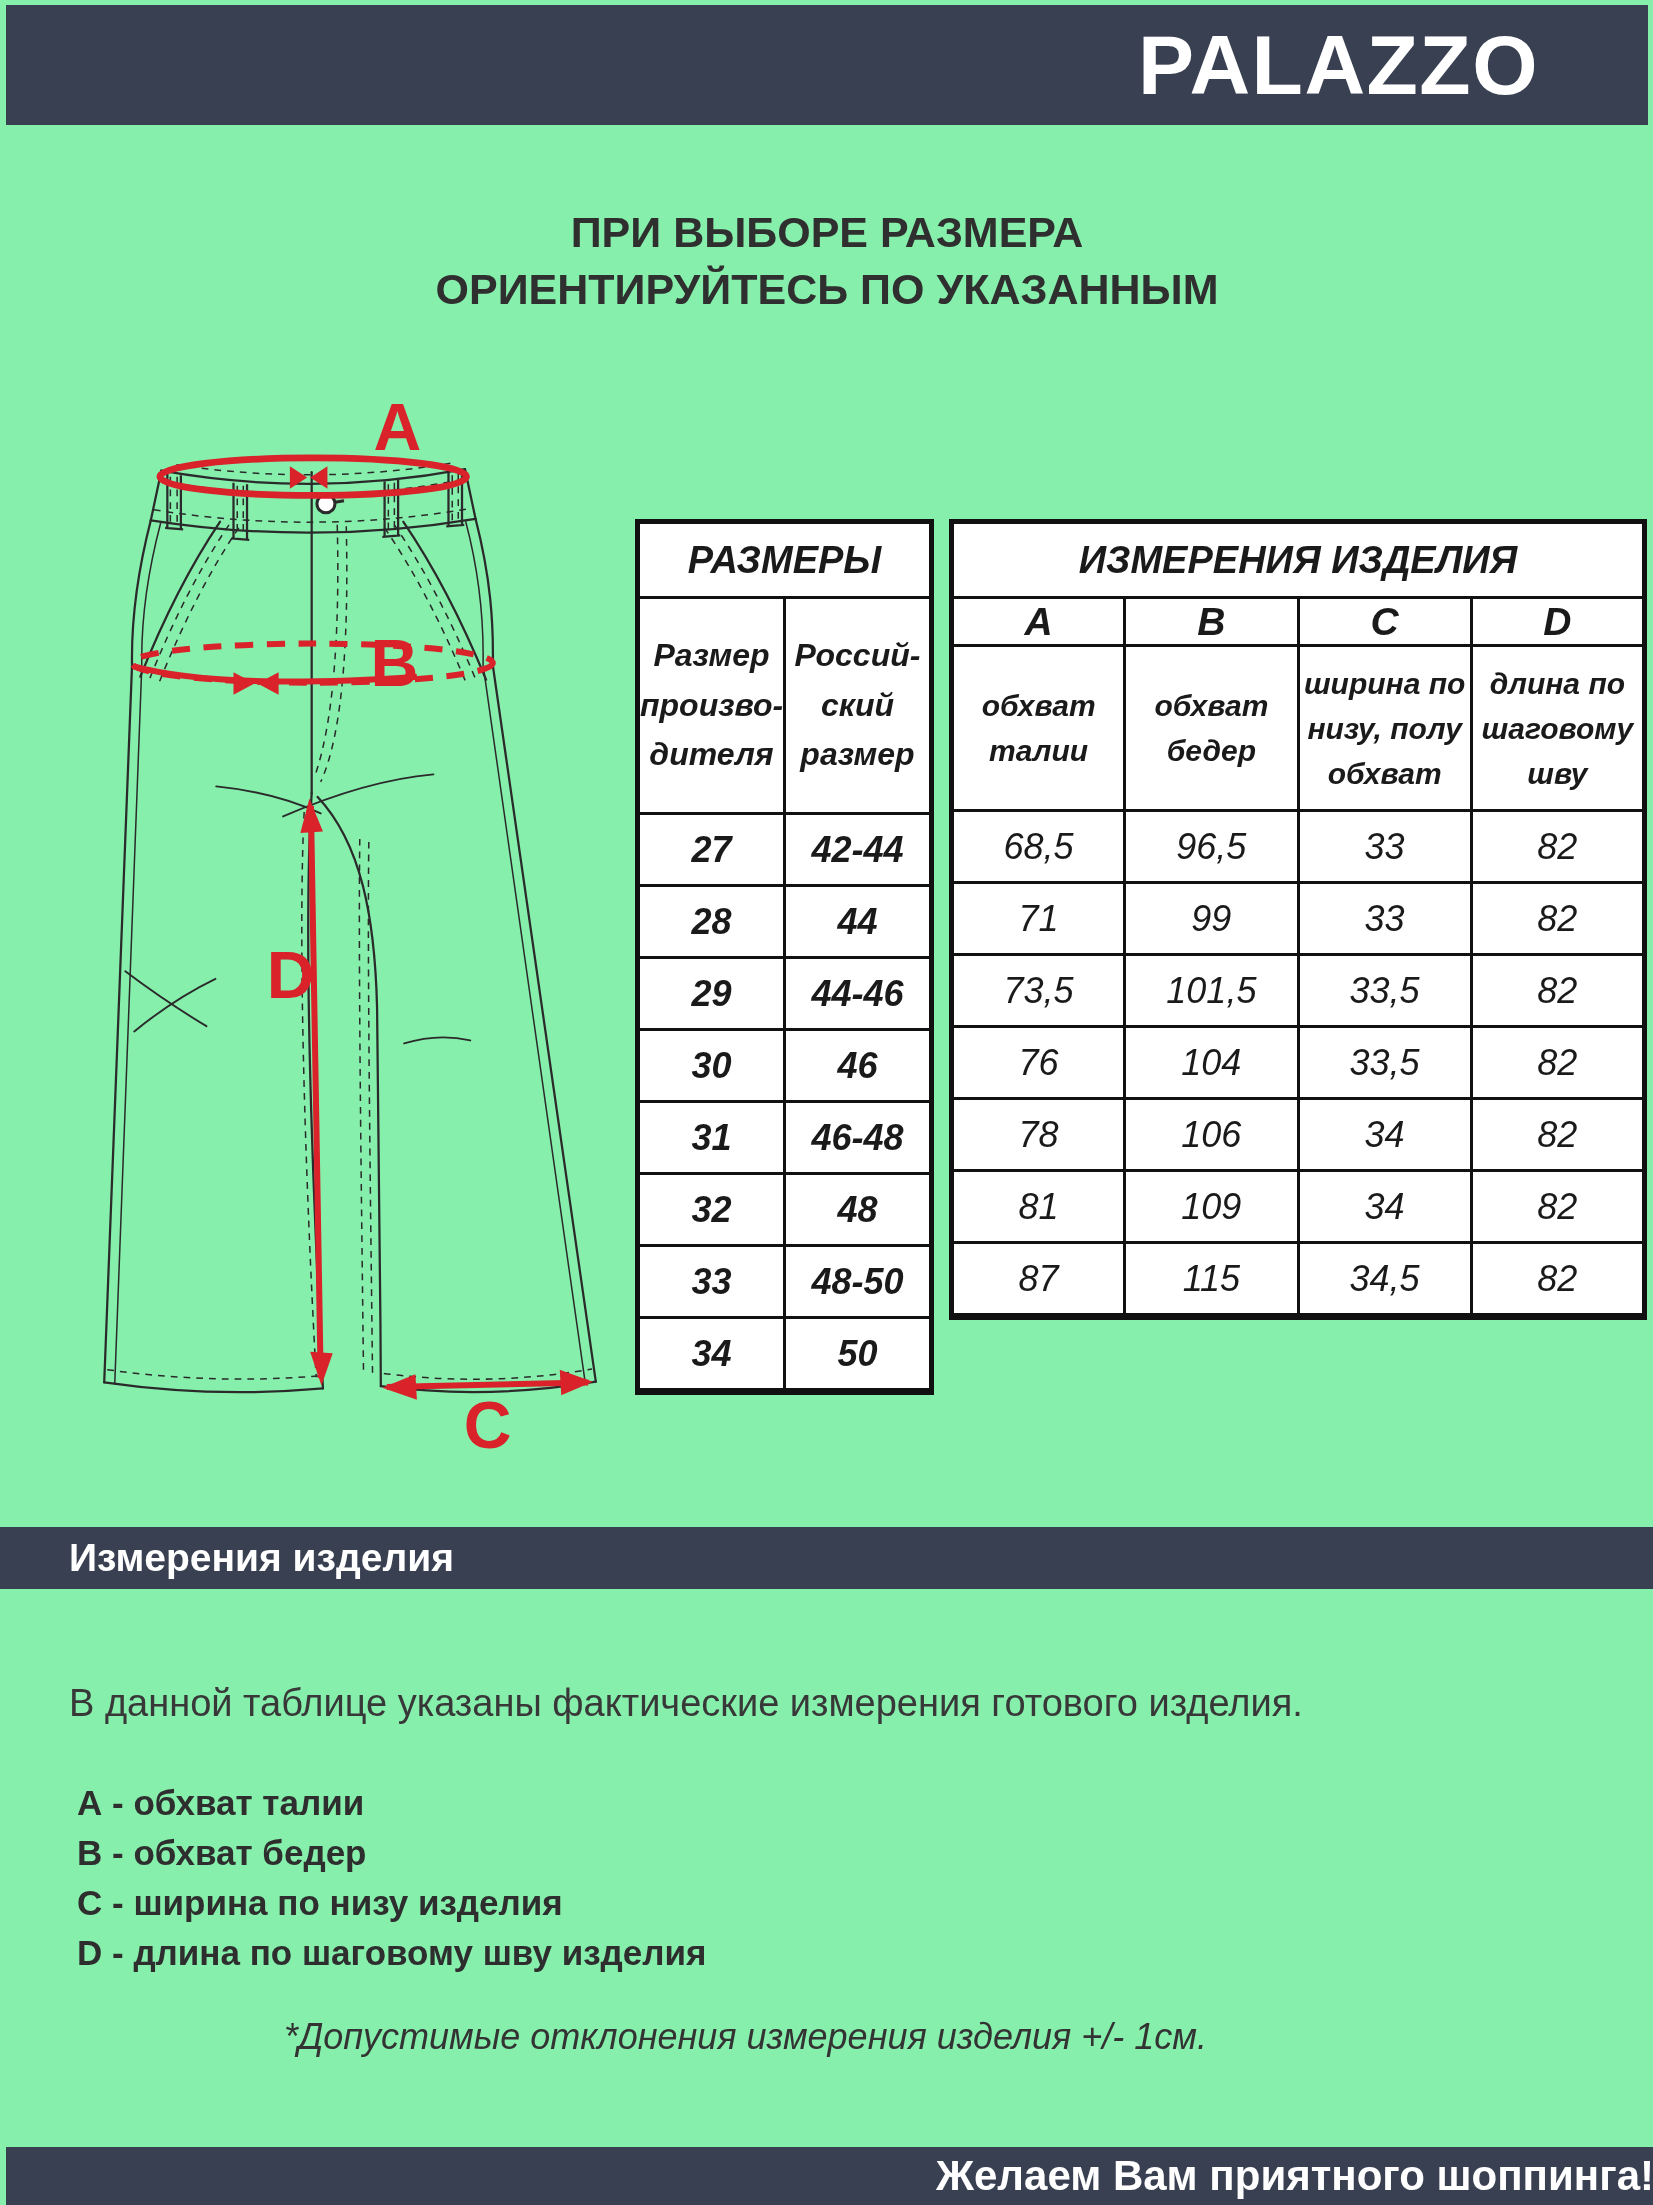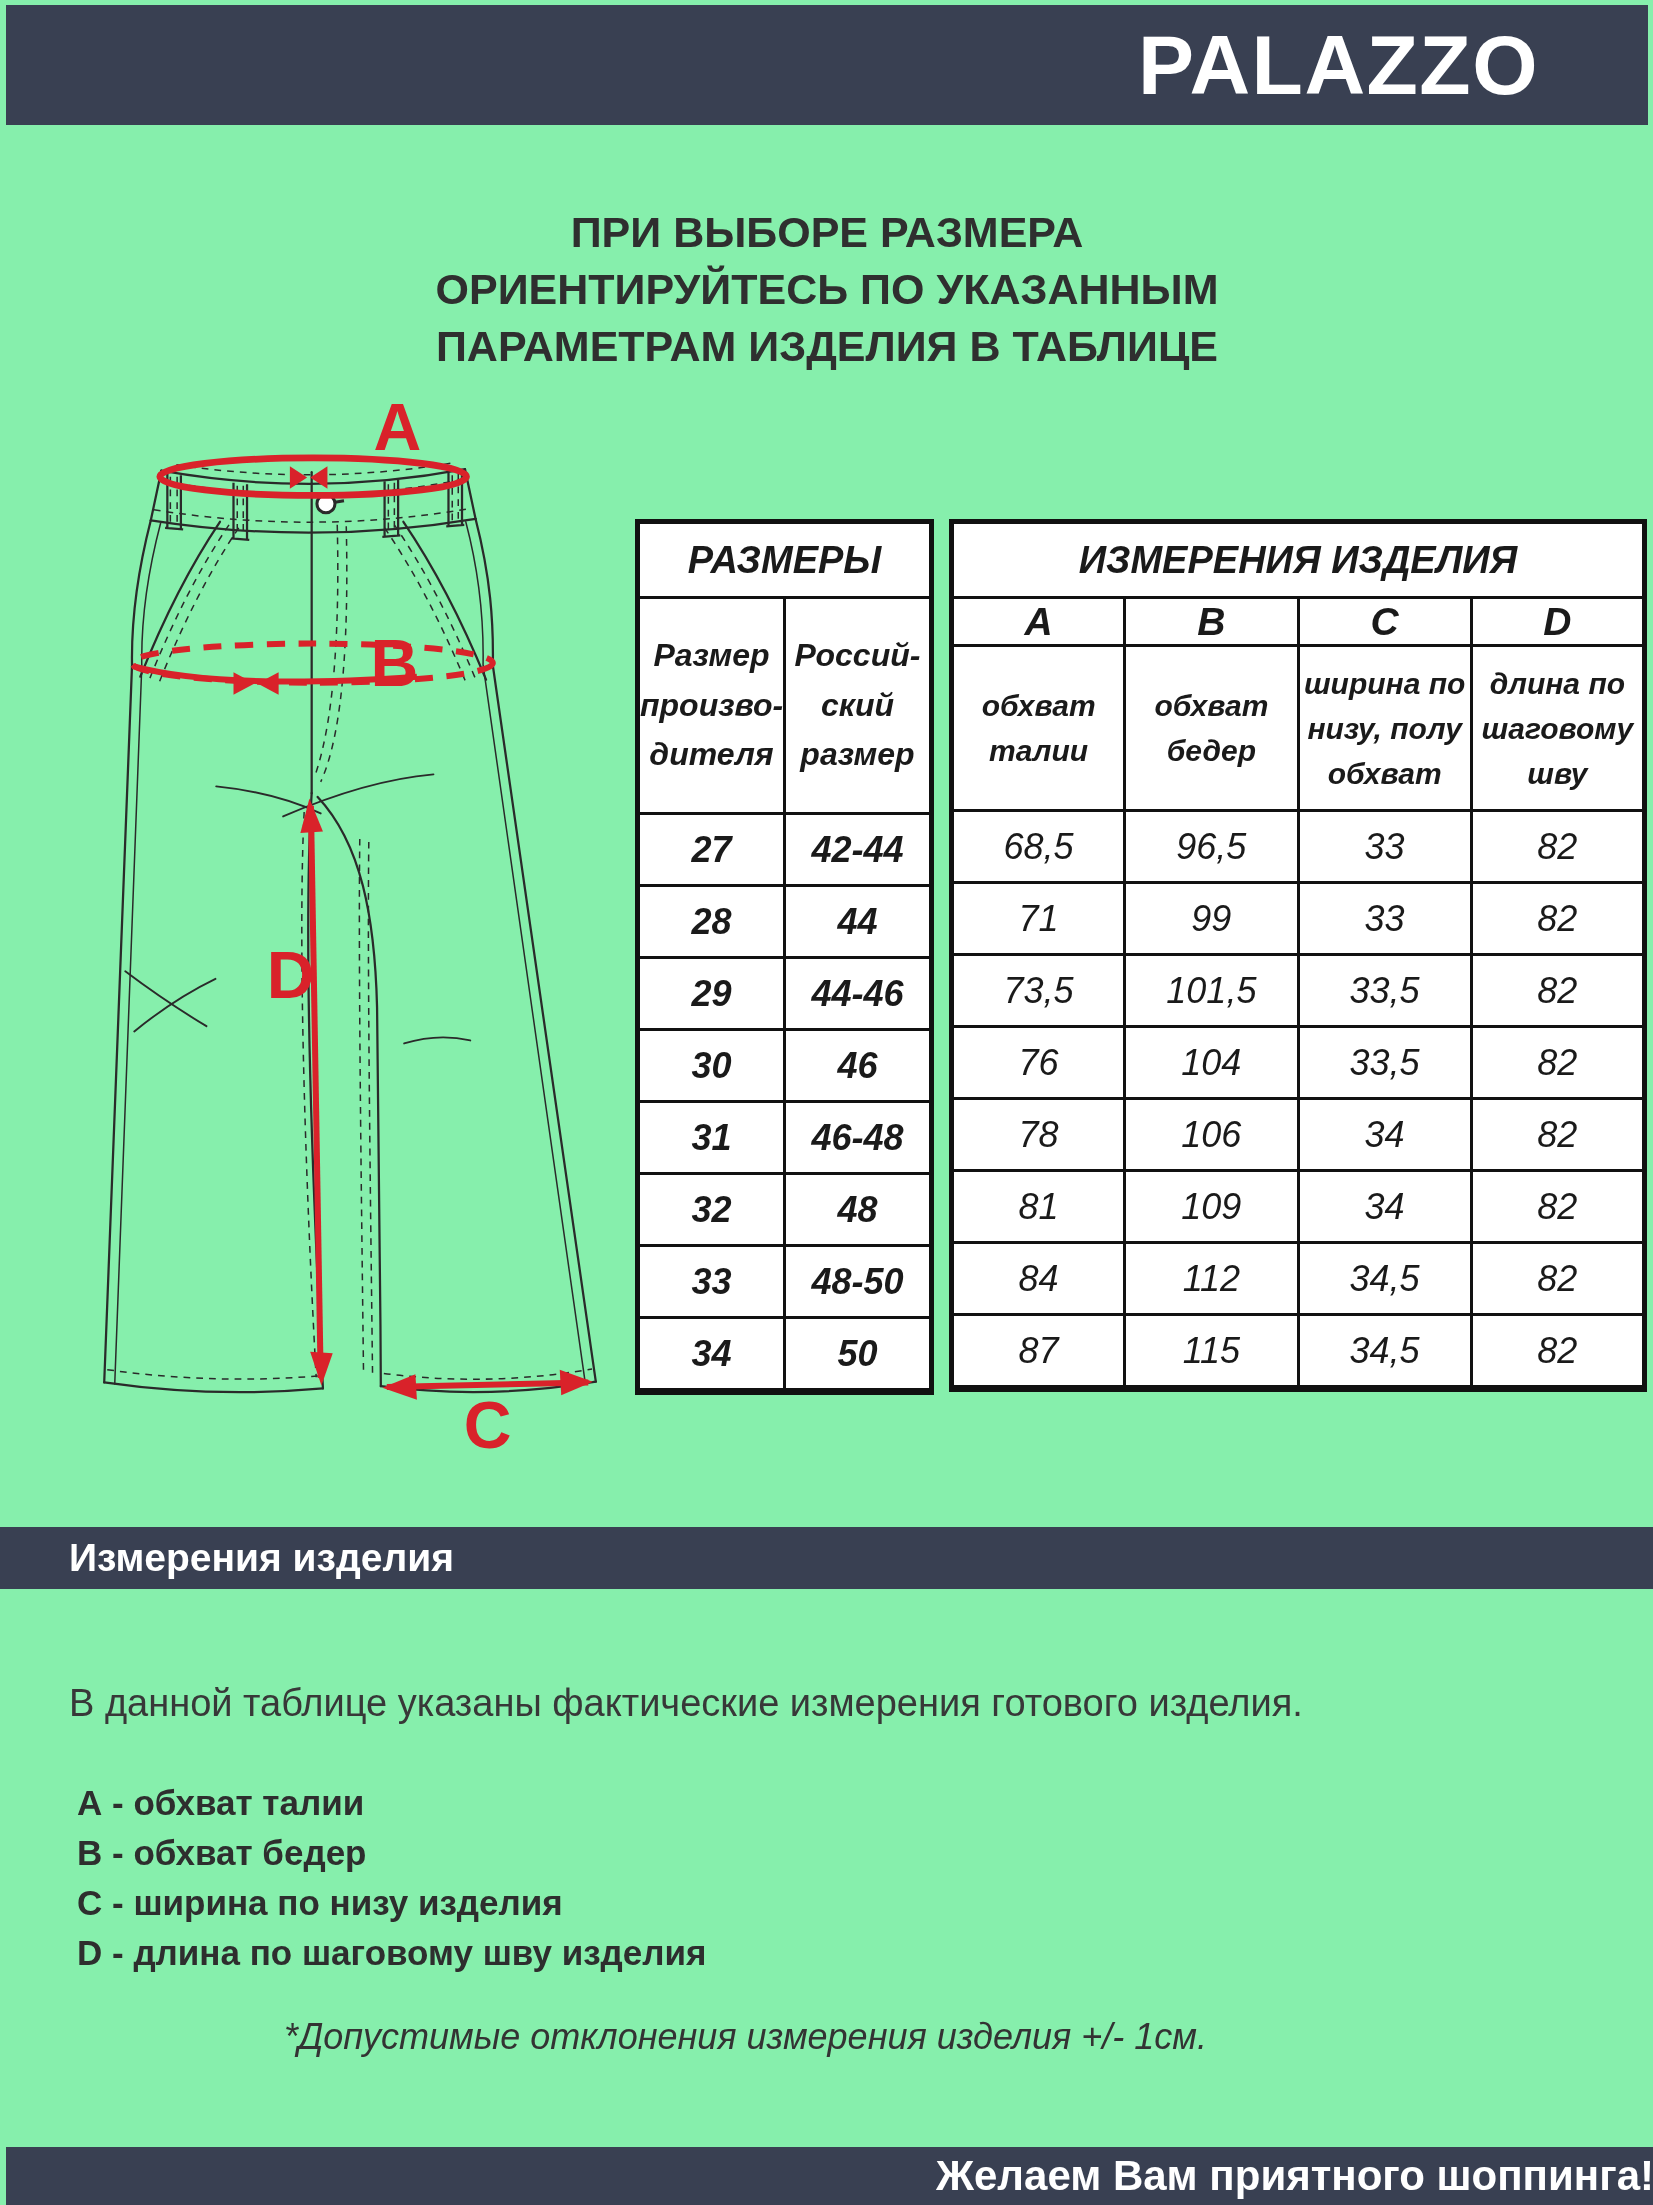--- a/index.html
+++ b/index.html
@@ -84,21 +84,20 @@
 
 <div class="page">
 
   <header class="topbar">
     <div class="brand">PALAZZO</div>
   </header>
 
   <div class="intro">
     <div>ПРИ ВЫБОРЕ РАЗМЕРА</div>
     <div>ОРИЕНТИРУЙТЕСЬ ПО УКАЗАННЫМ</div>
-    <div>ПАРАМЕТРАМ ИЗДЕЛИЯ В ТАБЛИЦЕ</div>
   </div>
 
   <svg class="pants" viewBox="0 0 770 1490" xmlns="http://www.w3.org/2000/svg">
 
     <g stroke="#2a2a2a" fill="none" stroke-width="3" stroke-linecap="round">
       <path d="M 140,106 Q 342,142 544,104"></path>
       <path d="M 126,172 Q 342,206 558,170"></path>
       <path d="M 140,106 L 126,172"></path>
       <path d="M 544,104 L 558,170"></path>
       <path d="M 126,172 C 106,250 100,310 101,365 L 64,1319"></path>
@@ -293,26 +292,20 @@
        <td>34</td>
        <td>82</td>
      </tr>
         <tr>
        <td>81</td>
        <td>109</td>
        <td>34</td>
        <td>82</td>
      </tr>
         <tr>
-       <td>84</td>
-       <td>112</td>
-       <td>34,5</td>
-       <td>82</td>
-     </tr>
-        <tr>
        <td>87</td>
        <td>115</td>
        <td>34,5</td>
        <td>82</td>
      </tr>
       </tbody>
   </table>
 
   <div class="section-bar">
     <span>Измерения изделия</span>

